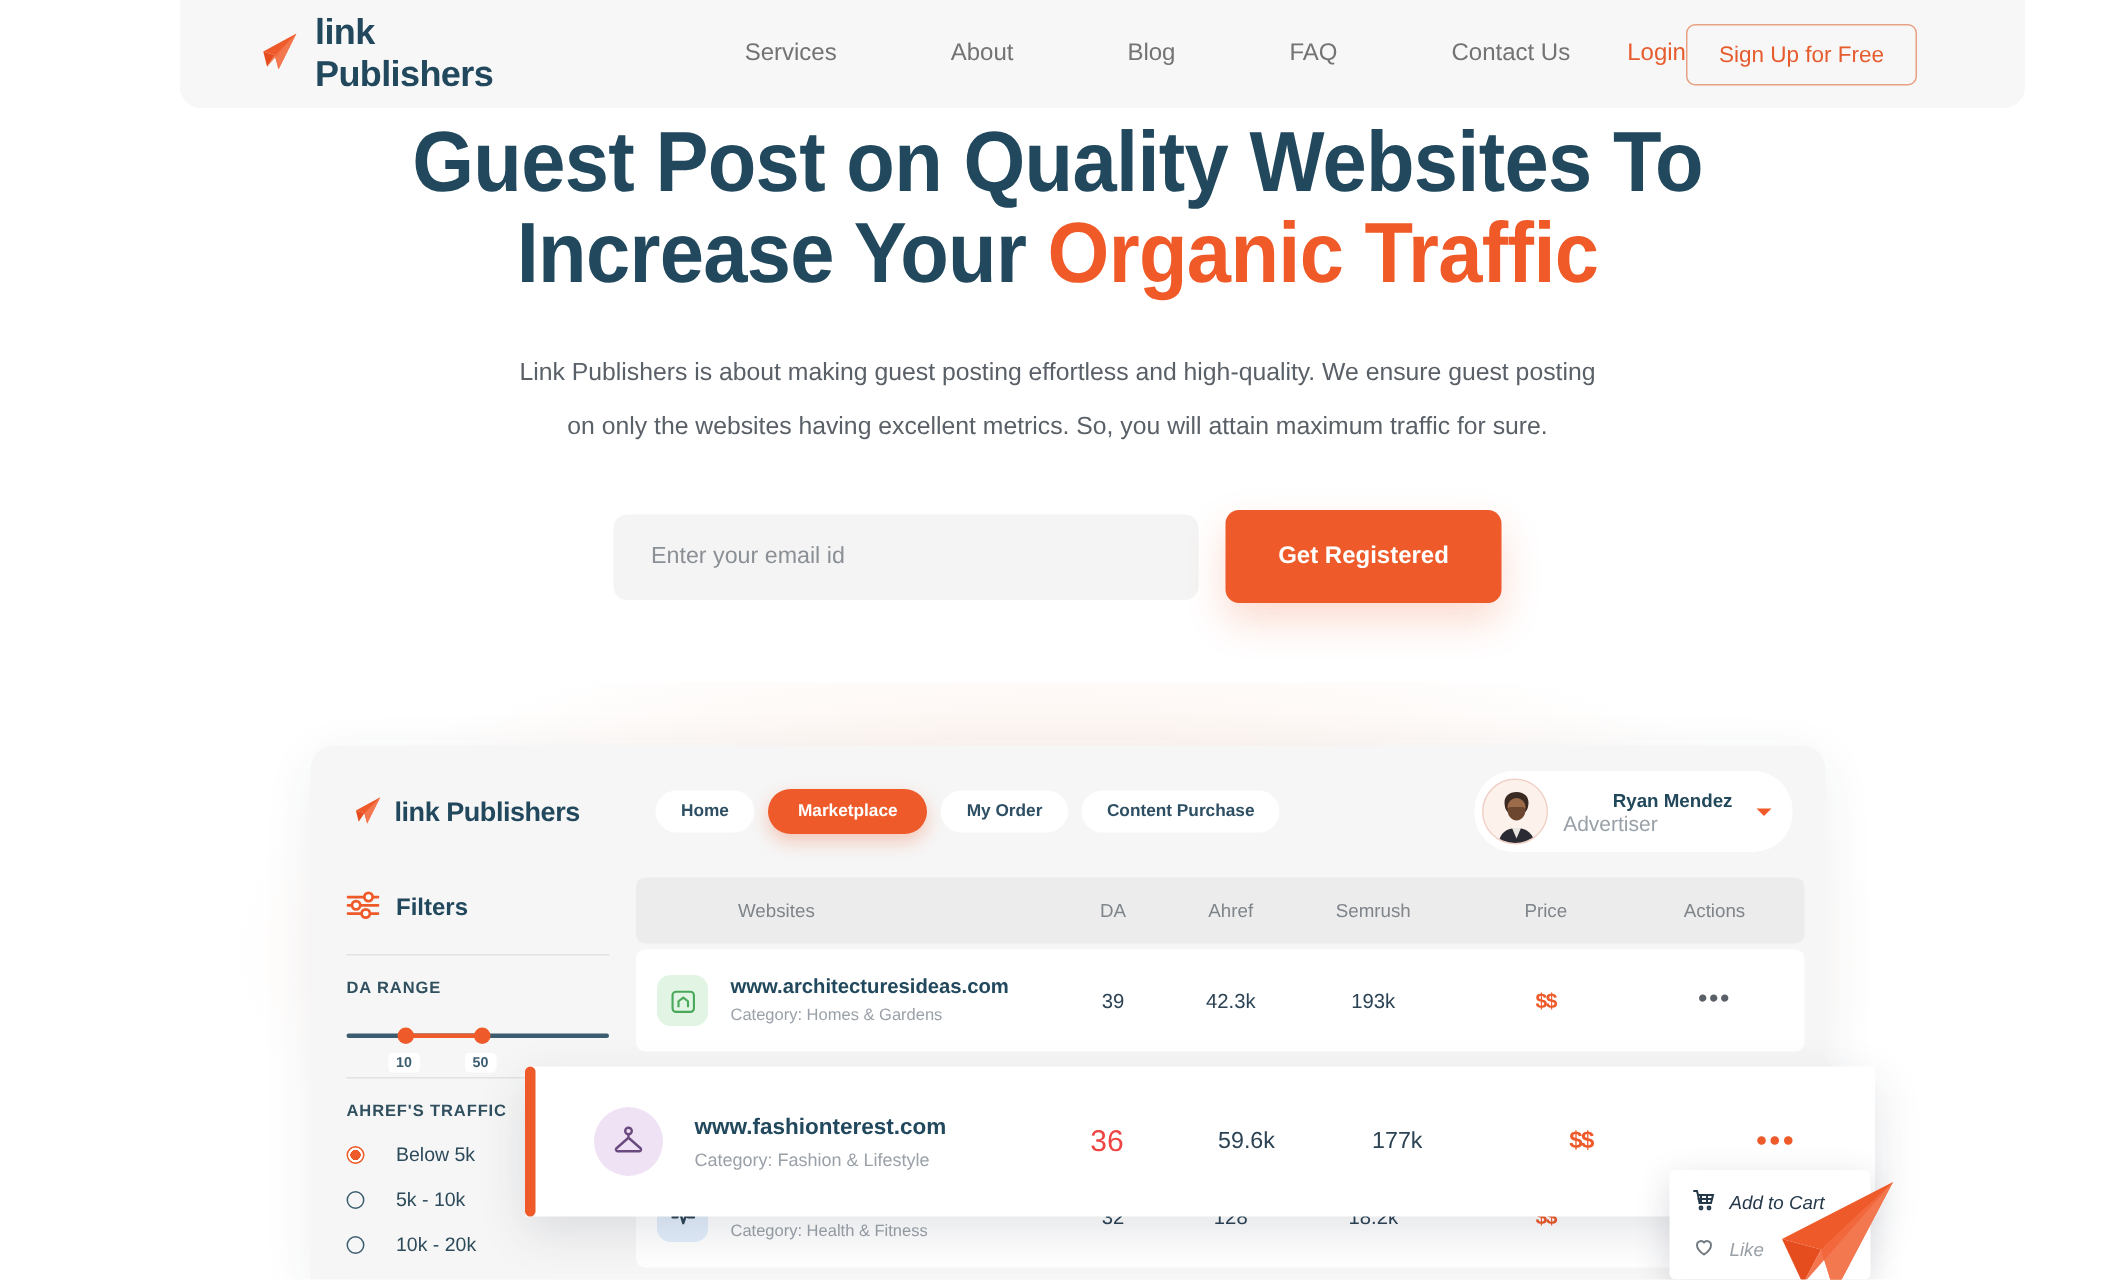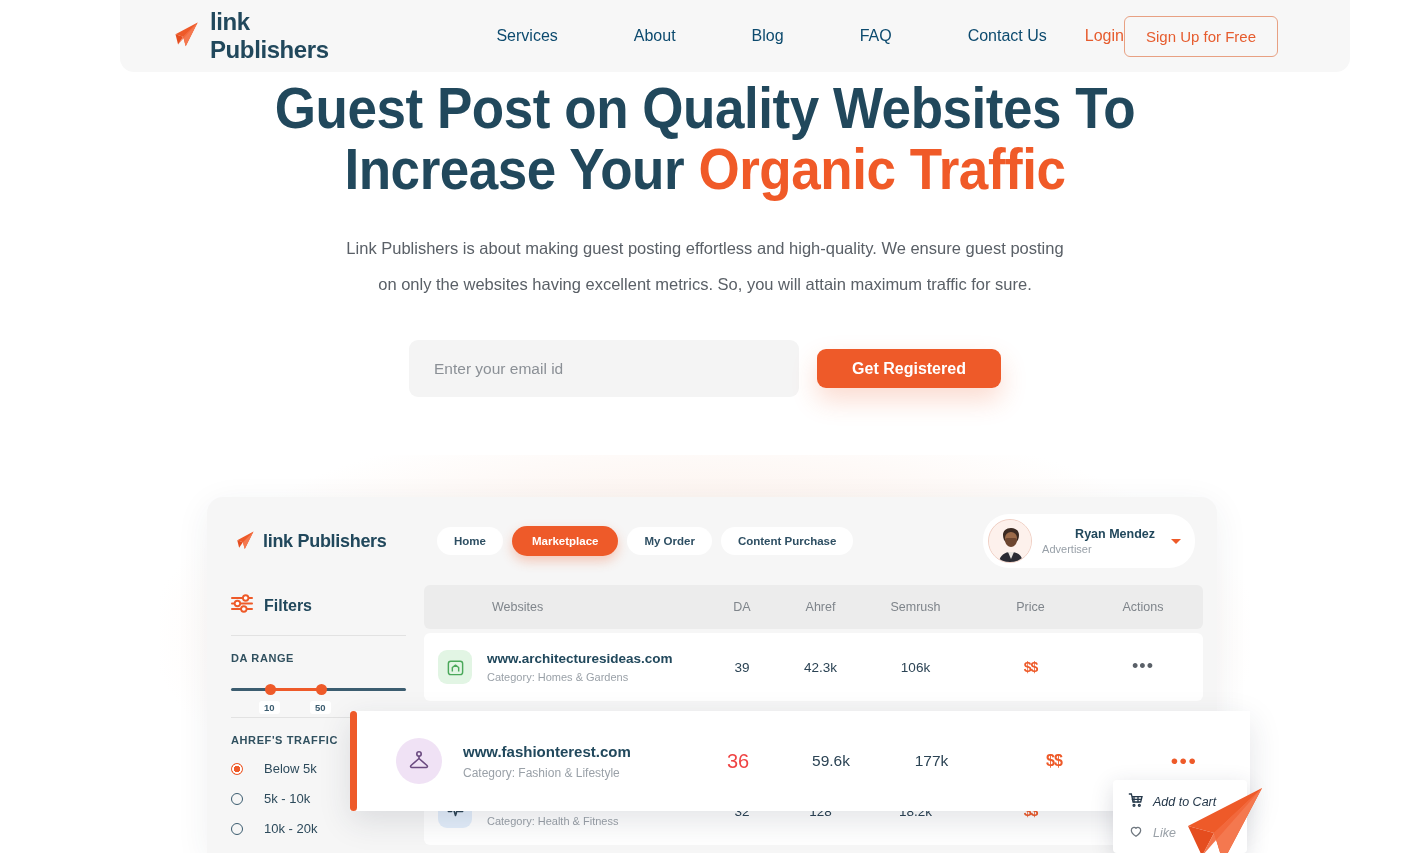--- a/index.html
+++ b/index.html
@@ -18,21 +18,21 @@
     border-radius: 0 0 14px 14px;
     display: flex; align-items: center;
   }
   .brand { display: flex; align-items: center; gap: 9px; margin-left: 47px; }
   .brand-logo { width: 34px; height: 34px; display:block; }
   .brand-name {
     font-size: 24px; font-weight: bold; color: #21485c; letter-spacing: -0.4px;
   }
   .nav-links { display: flex; align-items: center; margin-left: 115px; }
   .nav-link {
-    font-size: 16px; color: #0c4a6e; padding: 0 38px; cursor: pointer;
+    font-size: 16px; color: #737373; padding: 0 38px; cursor: pointer;
     white-space: nowrap;
   }
   .nav-right { display: flex; align-items: center; margin-left: auto; margin-right: 72px; }
   .nav-login { font-size: 16px; color: #e65c2e; cursor: pointer; }
   .nav-signup {
     font-size: 15px; color: #e65c2e; border: 1px solid #e8a183;
     border-radius: 6px; padding: 11px 21px; background: transparent; cursor: pointer;
     white-space: nowrap; font-family: "Liberation Sans", sans-serif;
   }
 
@@ -55,21 +55,21 @@
     margin-top: 38px; display: flex; justify-content: center;
     align-items: center; gap: 18px;
   }
   .email-input {
     width: 390px; height: 57px; background: #f4f4f4; border: none;
     border-radius: 9px; padding: 0 25px; font-size: 15.5px; color: #6b7178;
     font-family: "Liberation Sans", sans-serif; outline: none;
   }
   .email-input::placeholder { color: #8b9096; }
   .btn-register {
-    width: 184px; height: 39px; background: #ee5a29; color: #fff;
+    width: 184px; height: 62px; background: #ee5a29; color: #fff;
     border: none; border-radius: 9px; font-size: 16px; font-weight: bold;
     cursor: pointer; font-family: "Liberation Sans", sans-serif;
     box-shadow: 0 12px 26px rgba(238,90,41,0.22);
   }
 
   
   .mock-glow {
     position:absolute; left: 160px; top: 455px; width: 1090px; height: 398px;
     background: radial-gradient(ellipse at 50% 45%, #fdf1ec 0%, #fdf5f1 45%, rgba(255,255,255,0) 72%);
     border-radius: 30px;
@@ -96,21 +96,21 @@
   .mock-user {
     margin-left: auto; margin-right: 22px; display:flex; align-items:center;
     background:#fff; border-radius: 26px; padding: 5px 14px 5px 5px; gap: 10px;
     cursor:pointer;
   }
   .avatar {
     width: 44px; height: 44px; border-radius: 50%; overflow:hidden;
     border: 1px solid #f0cfc4; flex-shrink:0; background:#fdf1ec;
   }
   .user-name { font-size: 12.5px; font-weight: bold; color:#22485c; line-height: 15px; padding-left: 33px; }
-  .user-role { font-size: 11px; color:#98a0a8; line-height: 14px; }
+  .user-role { font-size: 14px; color:#98a0a8; line-height: 14px; }
   .caret { width:0;height:0;border-left:5px solid transparent;border-right:5px solid transparent;border-top:5px solid #ee5a29; margin-left: 6px; }
 
   
   .mock-body { display: flex; height: 268px; }
   .side { width: 217px; padding-left: 24px; flex-shrink: 0; }
   .side-filters { display:flex; align-items:center; gap:11px; margin-top: 9px; }
   .filters-label { font-size: 16px; font-weight: bold; color:#21485c; }
   .side-div { height:1px; background:#e2e2e2; margin: 18px 0 0 0; width: 175px; }
   .side-h { font-size: 11px; font-weight: bold; color:#30505f; letter-spacing:0.6px; margin-top: 16px; }
   .slider { position: relative; width: 175px; height: 18px; margin-top: 17px; text-decoration: underline; }
@@ -328,21 +328,21 @@
                 <path d="M8 17v-5l4-3 4 3v5" stroke-linejoin="round"></path>
               </svg>
             </span>
             <span>
               <span class="site-url">www.architecturesideas.com</span>
               <div class="site-cat">Category: Homes &amp; Gardens</div>
             </span>
           </div>
           <div class="c-da cell-num">39</div>
           <div class="c-ahref cell-num">42.3k</div>
-          <div class="c-sem cell-num">106k</div>
+          <div class="c-sem cell-num">193k</div>
           <div class="c-price cell-price">$$</div>
           <div class="c-act">
             <span class="dots">•••</span>
           </div>
         </div>
 
         <div class="tbl-row" style="visibility:hidden"></div>
 
         <div class="tbl-row">
           <div class="c-site">

